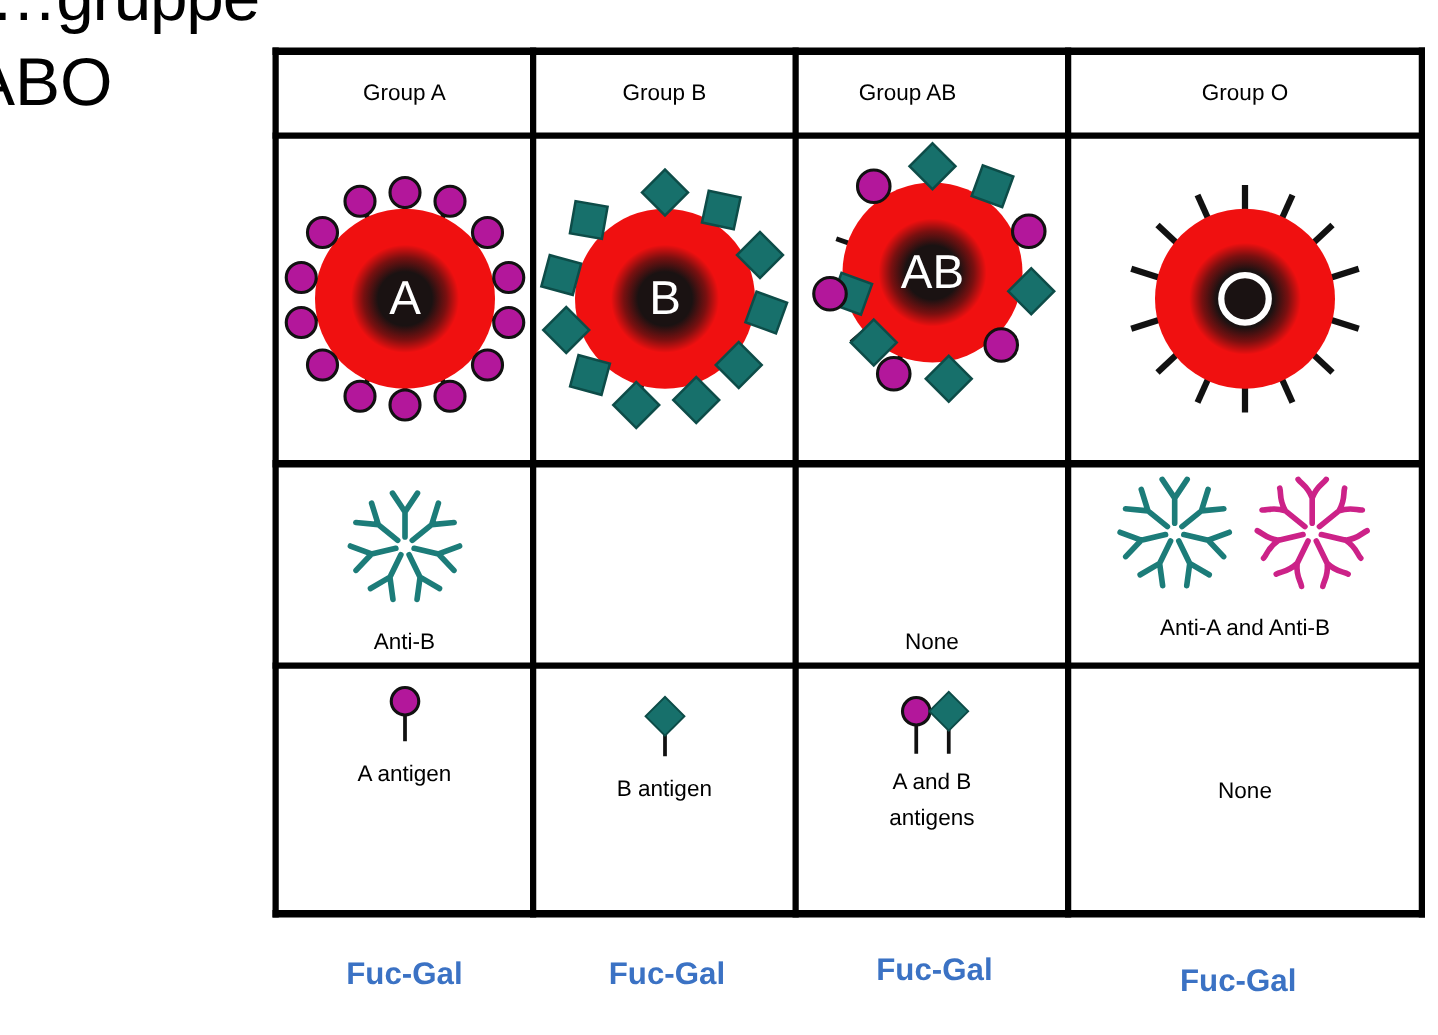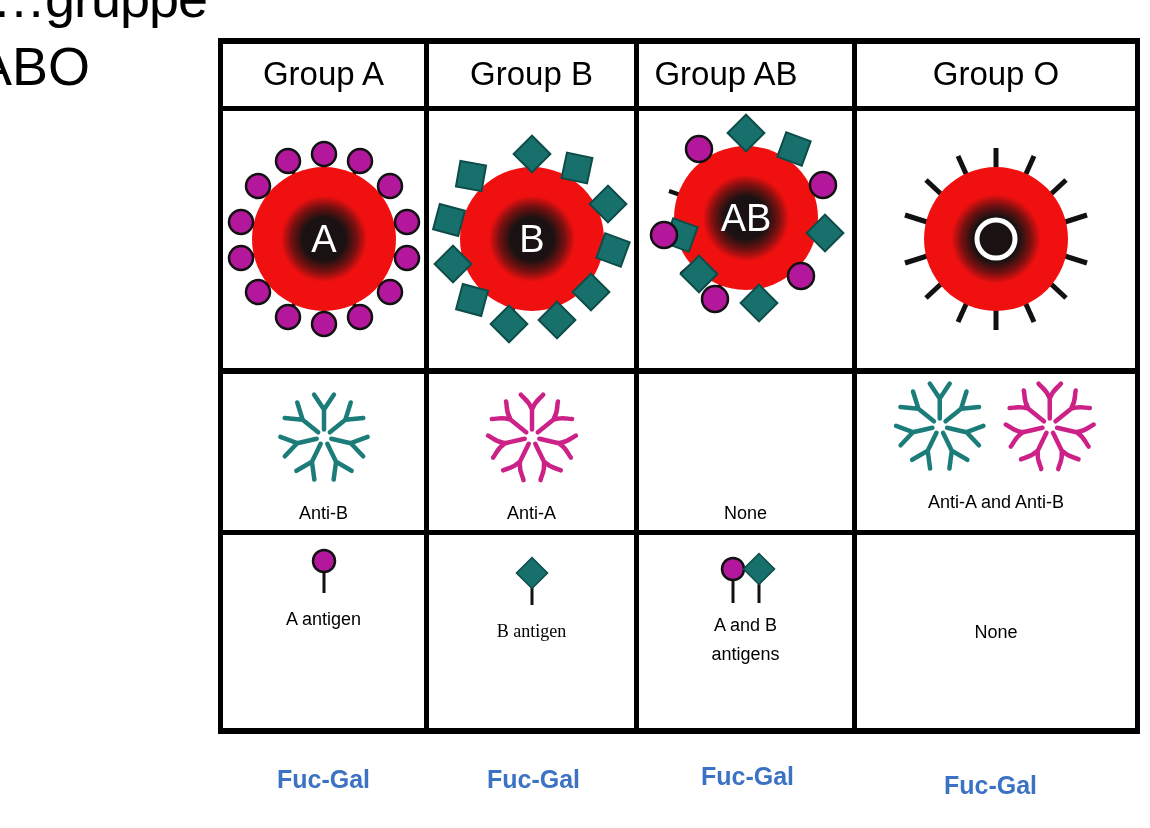--- a/index.html
+++ b/index.html
@@ -21,21 +21,21 @@
   }
   
   .table{
     position:absolute;left:218px;top:38px;
     width:922px;height:695px;
     box-sizing:border-box;
   }
   .hdr-cell{
     position:absolute;top:0;height:72px;
     display:flex;align-items:center;justify-content:center;
-    font-size:33px;
+    font-size:18px;
   }
   .cell{
     position:absolute;box-sizing:border-box;
     display:flex;flex-direction:column;align-items:center;justify-content:center;
   }
   
   .bar-h{position:absolute;background:#000;}
   .bar-v{position:absolute;background:#000;}
 
   .cell-caption{font-size:18px;line-height:28px;text-align:center;}
@@ -271,50 +271,20 @@
             </g>
           <g transform="rotate(309)"> 
               <path d="M0,-6 L0,-22 M0,-22 L-8,-34 M0,-22 L8,-34"></path>
             </g>
         </g>
       </g>
     </svg>
     <div class="cell-caption" style="margin-top:8px;">Anti-B</div>
   </div>
 
-  <div class="cell" style="left:211px;top:336px;width:205px;height:156px;padding-top:6px;">
-    <svg width="150" height="108" viewBox="0 0 120 86">
-      <g stroke="#CC2288" stroke-width="3.6" fill="none" stroke-linecap="round">
-        <g transform="translate(60,43)">
-          <g transform="rotate(0)">   
-              <path d="M0,-6 L0,-22 M0,-22 C-3,-30 -7,-31 -9,-34 M0,-22 C3,-30 7,-31 9,-34"></path>
-            </g>
-          <g transform="rotate(51)">  
-              <path d="M0,-6 L0,-22 M0,-22 C-3,-30 -7,-31 -9,-34 M0,-22 C3,-30 7,-31 9,-34"></path>
-            </g>
-          <g transform="rotate(103)"> 
-              <path d="M0,-6 L0,-22 M0,-22 C-3,-30 -7,-31 -9,-34 M0,-22 C3,-30 7,-31 9,-34"></path>
-            </g>
-          <g transform="rotate(154)"> 
-              <path d="M0,-6 L0,-22 M0,-22 C-3,-30 -7,-31 -9,-34 M0,-22 C3,-30 7,-31 9,-34"></path>
-            </g>
-          <g transform="rotate(206)"> 
-              <path d="M0,-6 L0,-22 M0,-22 C-3,-30 -7,-31 -9,-34 M0,-22 C3,-30 7,-31 9,-34"></path>
-            </g>
-          <g transform="rotate(257)"> 
-              <path d="M0,-6 L0,-22 M0,-22 C-3,-30 -7,-31 -9,-34 M0,-22 C3,-30 7,-31 9,-34"></path>
-            </g>
-          <g transform="rotate(309)"> 
-              <path d="M0,-6 L0,-22 M0,-22 C-3,-30 -7,-31 -9,-34 M0,-22 C3,-30 7,-31 9,-34"></path>
-            </g>
-        </g>
-      </g>
-    </svg>
-    <div class="cell-caption" style="margin-top:8px;">Anti-A</div>
-  </div>
 
   <div class="cell" style="left:421px;top:336px;width:213px;height:156px;padding-top:6px;">
     <div style="height:108px;"></div>
     <div class="cell-caption" style="margin-top:8px;">None</div>
   </div>
 
   <div class="cell" style="left:639px;top:336px;width:278px;height:133px;padding-top:6px;">
     <svg width="250" height="108" viewBox="0 0 200 86">
       <g stroke="#1C7C79" stroke-width="3.6" fill="none" stroke-linecap="round">
         <g transform="translate(55,43)">
@@ -376,21 +346,21 @@
       <circle cx="20" cy="14" r="11" fill="#B3179B" stroke="#111" stroke-width="2.5"></circle>
     </svg>
     <div class="cell-caption" style="margin-top:6px;">A antigen</div>
   </div>
 
   <div class="cell" style="left:211px;top:497px;width:205px;height:193px;justify-content:flex-start;padding-top:24px;">
     <svg width="40" height="52" viewBox="0 0 40 52">
       <line x1="20" y1="20" x2="20" y2="46" stroke="#111" stroke-width="3"></line>
       <rect x="9" y="3" width="22" height="22" transform="rotate(45 20 14)" fill="#17706B" stroke="#0d4c48" stroke-width="1.5"></rect>
     </svg>
-    <div class="cell-caption" style="margin-top:6px;font-family:Liberation Serif, serif;">B antigen</div>
+    <div class="cell-caption" style="margin-top:6px;">B antigen</div>
   </div>
 
   <div class="cell" style="left:421px;top:497px;width:213px;height:193px;justify-content:flex-start;padding-top:20px;">
     <svg width="70" height="52" viewBox="0 0 70 52">
       <line x1="22" y1="20" x2="22" y2="48" stroke="#111" stroke-width="3"></line>
       <circle cx="22" cy="14" r="11" fill="#B3179B" stroke="#111" stroke-width="2.5"></circle>
       <line x1="48" y1="20" x2="48" y2="48" stroke="#111" stroke-width="3"></line>
       <rect x="37" y="3" width="22" height="22" transform="rotate(45 48 14)" fill="#17706B" stroke="#0d4c48" stroke-width="1.5"></rect>
     </svg>
     <div class="cell-caption two-line" style="margin-top:4px;">

